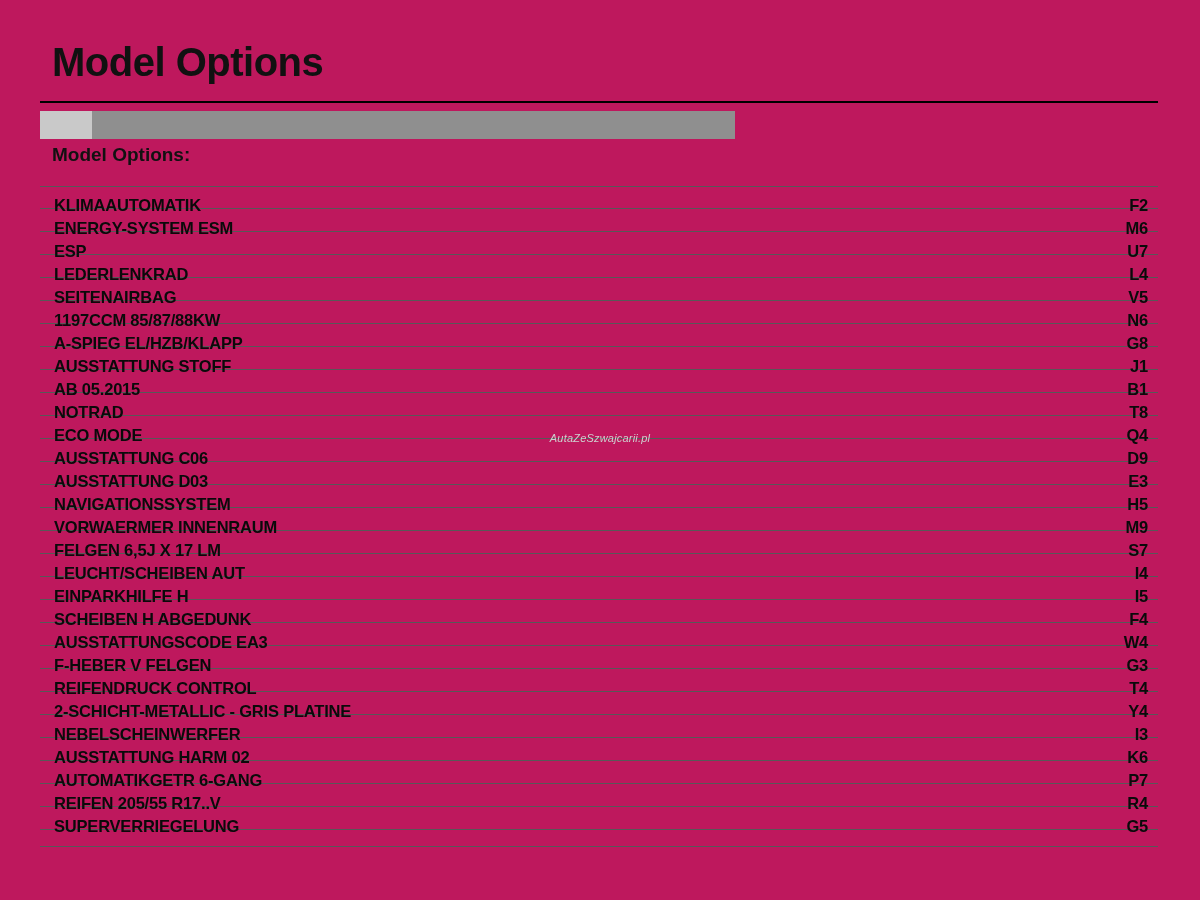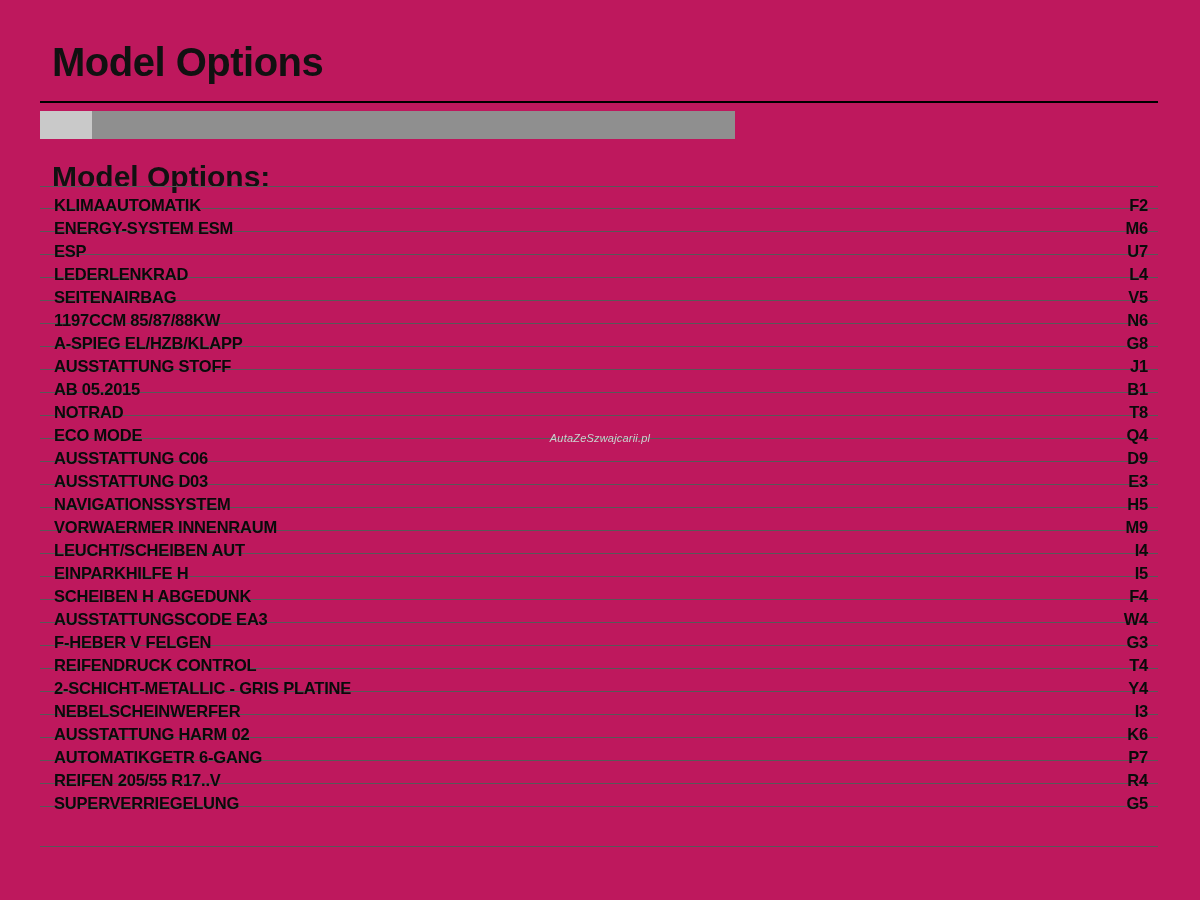--- a/index.html
+++ b/index.html
@@ -54,22 +54,22 @@
     background: #c9c9c9;
   }
   .band-dark {
     width: 643px;
     height: 28px;
     background: #8f8f8f;
   }
   .subtitle {
     position: absolute;
     left: 52px;
-    top: 160px;
-    font-size: 30px;
+    top: 144px;
+    font-size: 19px;
     font-weight: bold;
     color: #111111;
     white-space: nowrap;
   }
   .table {
     position: absolute;
     left: 40px;
     top: 186px;
     width: 1118px;
   }
@@ -194,20 +194,24 @@
       </div>
       <div class="row">
         <span class="row-label">NAVIGATIONSSYSTEM</span>
         <span class="row-code">H5</span>
       </div>
       <div class="row">
         <span class="row-label">VORWAERMER INNENRAUM</span>
         <span class="row-code">M9</span>
       </div>
       <div class="row">
+        <span class="row-label">FELGEN 6,5J X 17 LM</span>
+        <span class="row-code">S7</span>
+      </div>
+      <div class="row">
         <span class="row-label">LEUCHT/SCHEIBEN AUT</span>
         <span class="row-code">I4</span>
       </div>
       <div class="row">
         <span class="row-label">EINPARKHILFE H</span>
         <span class="row-code">I5</span>
       </div>
       <div class="row">
         <span class="row-label">SCHEIBEN H ABGEDUNK</span>
         <span class="row-code">F4</span>

